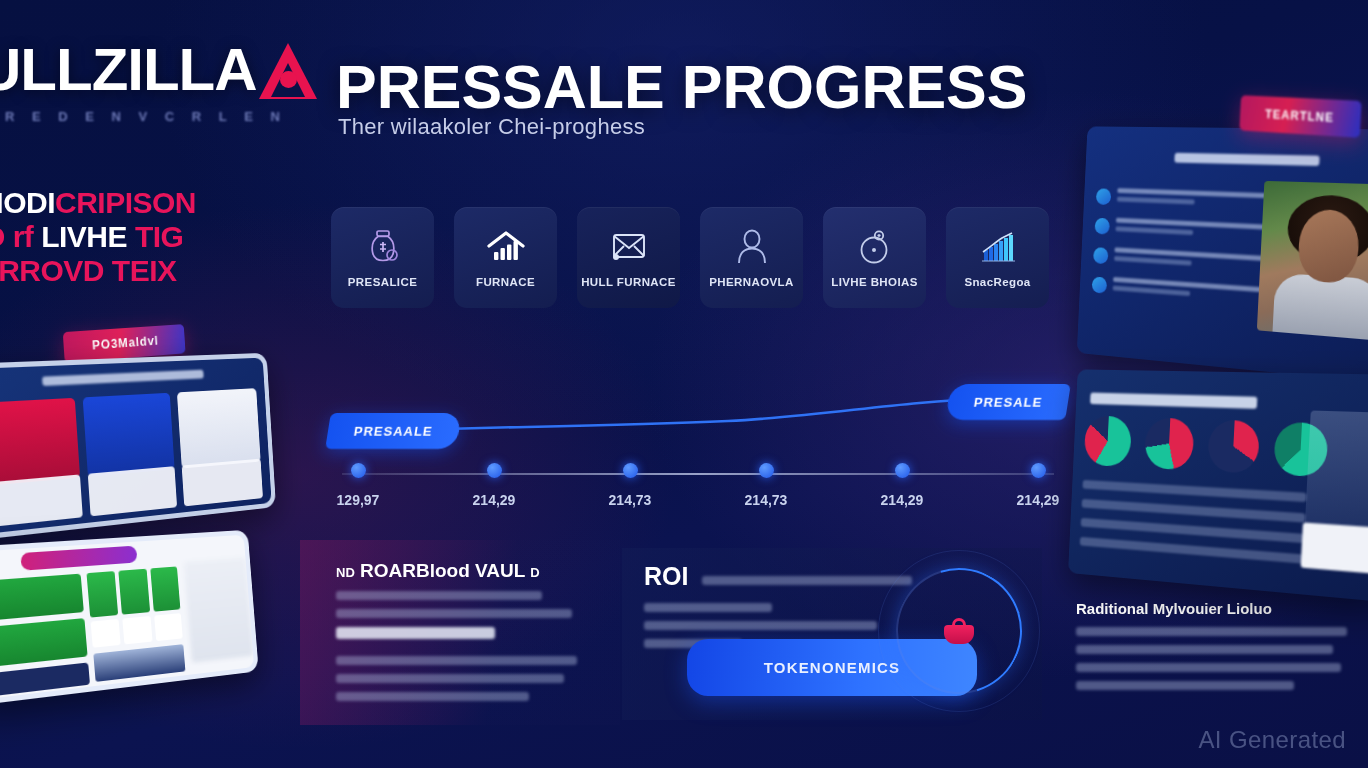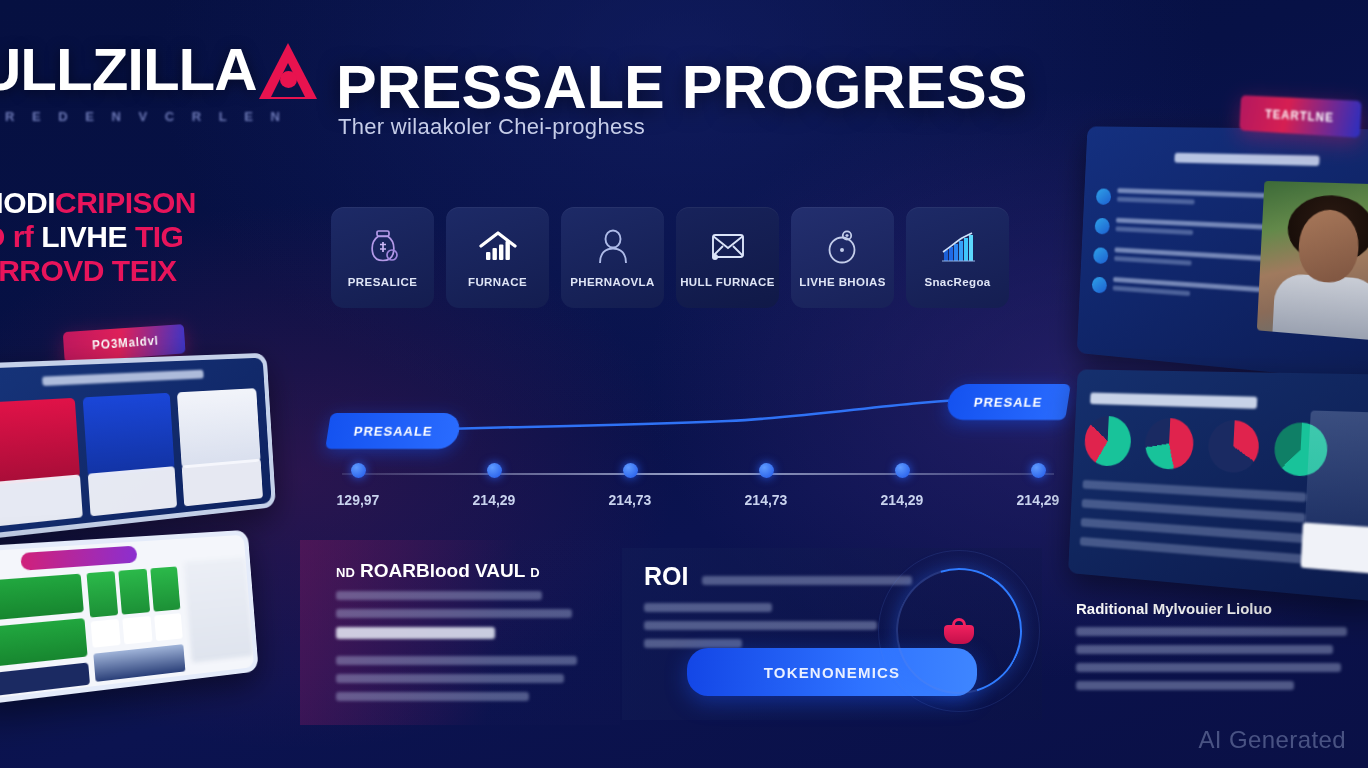--- a/index.html
+++ b/index.html
@@ -59,21 +59,21 @@
     position: absolute; left: 336px; top: 52px;
     font-size: 61px; font-weight: 800; color: #fff; letter-spacing: 0px;
     text-shadow: 0 3px 20px rgba(0,0,0,.55);
   }
   #subtitle {
     position: absolute; left: 338px; top: 114px;
     font-size: 22px; color: #c6cde8; letter-spacing: .3px; filter: blur(0.5px);
   }
 
   
-  #cards { position: absolute; left: 331px; top: 207px; display: flex; gap: 12px; }
+  #cards { position: absolute; left: 331px; top: 207px; display: flex; gap: 20px; }
   .card {
     width: 103px; height: 101px; border-radius: 13px;
     background: linear-gradient(160deg, rgba(30,43,104,.95), rgba(20,30,80,.92));
     display: flex; flex-direction: column; align-items: center; justify-content: center;
     gap: 9px; box-shadow: inset 0 1px 0 rgba(255,255,255,.05);
   }
   .card .ic { height: 40px; display: flex; align-items: center; justify-content: center; }
   .card .lbl {
     font-size: 11.5px; font-weight: 700; color: #dfe5f6; letter-spacing: .4px;
     filter: blur(0.45px); white-space: nowrap;
@@ -110,21 +110,21 @@
   .vault-h .small { font-size: 13px; }
   .bl { height: 9px; border-radius: 3px; background: rgba(185,198,230,.40); margin-bottom: 9px; filter: blur(1.4px); }
   .bl.w1{width:83%} .bl.w2{width:95%} .bl.w3{width:64%} .bl.w4{width:97%} .bl.w5{width:92%} .bl.w6{width:78%}
   .bl.strong { background: rgba(240,245,255,.82); height: 12px; }
 
   #roi { position: absolute; left: 622px; top: 548px; width: 420px; height: 172px;
     background: linear-gradient(120deg, rgba(18,28,86,.55), rgba(12,20,64,.25)); padding: 14px 22px; }
   .roi-h { display: flex; align-items: baseline; gap: 14px; text-align: right; }
   .roi-h .t { font-size: 25px; font-weight: 800; color: #fff; }
   .roi-btn {
-    position: absolute; left: 65px; bottom: 24px; width: 290px; height: 48px; border-radius: 21px;
+    position: absolute; left: 65px; bottom: 24px; width: 290px; height: 57px; border-radius: 21px;
     background: linear-gradient(95deg, #1346e6, #2e72ff 60%, #3f86ff);
     display: flex; align-items: center; justify-content: center;
     color: #eaf0ff; font-size: 15px; font-weight: 800; letter-spacing: 1.2px;
     filter: blur(0.35px); box-shadow: 0 6px 22px rgba(25,80,230,.45);
   }
   .gauge { position: absolute; right: 8px; top: 8px; width: 150px; height: 150px; }
   .gauge .ring {
     position: absolute; inset: 12px; border-radius: 50%;
     border: 2.5px solid rgba(90,130,230,.30);
     border-top-color: #2f7bff; border-right-color: #2f7bff;
@@ -299,39 +299,39 @@
           <path d="M3 16 L20 3 L37 16" stroke="#fff" stroke-width="3.2" stroke-linecap="round" stroke-linejoin="round"></path>
           <rect x="8" y="22" width="4.4" height="8" fill="#fff" rx="1"></rect>
           <rect x="14.5" y="18" width="4.4" height="12" fill="#fff" rx="1"></rect>
           <rect x="21" y="14.5" width="4.4" height="15.5" fill="#fff" rx="1"></rect>
           <rect x="27.5" y="11" width="4.4" height="19" fill="#fff" rx="1"></rect>
         </svg>
       </span>
       <span class="lbl">FURNACE</span>
     </div>
 
-    <div class="card c3">
-      <span class="ic">
-        <svg width="34" height="36" viewBox="0 0 34 36" fill="none" stroke="#aebbe8" stroke-width="1.9">
-          <ellipse cx="17" cy="10" rx="7.5" ry="8.5"></ellipse>
-          <path d="M4 34 C4 24 9.5 19.5 17 19.5 C24.5 19.5 30 24 30 34"></path>
-        </svg>
-      </span>
-      <span class="lbl">PHERNAOVLA</span>
-    </div>
-
     <div class="card c4">
       <span class="ic">
         <svg width="38" height="32" viewBox="0 0 38 32" fill="none" stroke="#dbe4f8" stroke-width="1.9">
           <rect x="4" y="4" width="30" height="22" rx="2.4"></rect>
           <path d="M4 5 L19 17 L34 5 M4 25 L14 15 M34 25 L24 15"></path>
           <circle cx="6" cy="26" r="3" fill="#dbe4f8" stroke="none"></circle>
         </svg>
       </span>
       <span class="lbl">HULL FURNACE</span>
+    </div>
+
+    <div class="card c3">
+      <span class="ic">
+        <svg width="34" height="36" viewBox="0 0 34 36" fill="none" stroke="#aebbe8" stroke-width="1.9">
+          <ellipse cx="17" cy="10" rx="7.5" ry="8.5"></ellipse>
+          <path d="M4 34 C4 24 9.5 19.5 17 19.5 C24.5 19.5 30 24 30 34"></path>
+        </svg>
+      </span>
+      <span class="lbl">PHERNAOVLA</span>
     </div>
 
     <div class="card c5">
       <span class="ic">
         <svg width="36" height="36" viewBox="0 0 36 36" fill="none" stroke="#c3cdea" stroke-width="1.8">
           <circle cx="17" cy="21" r="12.5"></circle>
           <circle cx="17" cy="21" r="1.1" fill="#c3cdea"></circle>
           <circle cx="22" cy="6.5" r="4.2"></circle>
           <path d="M20.4 6.5 h3.2 M22 4.9 v3.2" stroke-width="1.3"></path>
         </svg>

